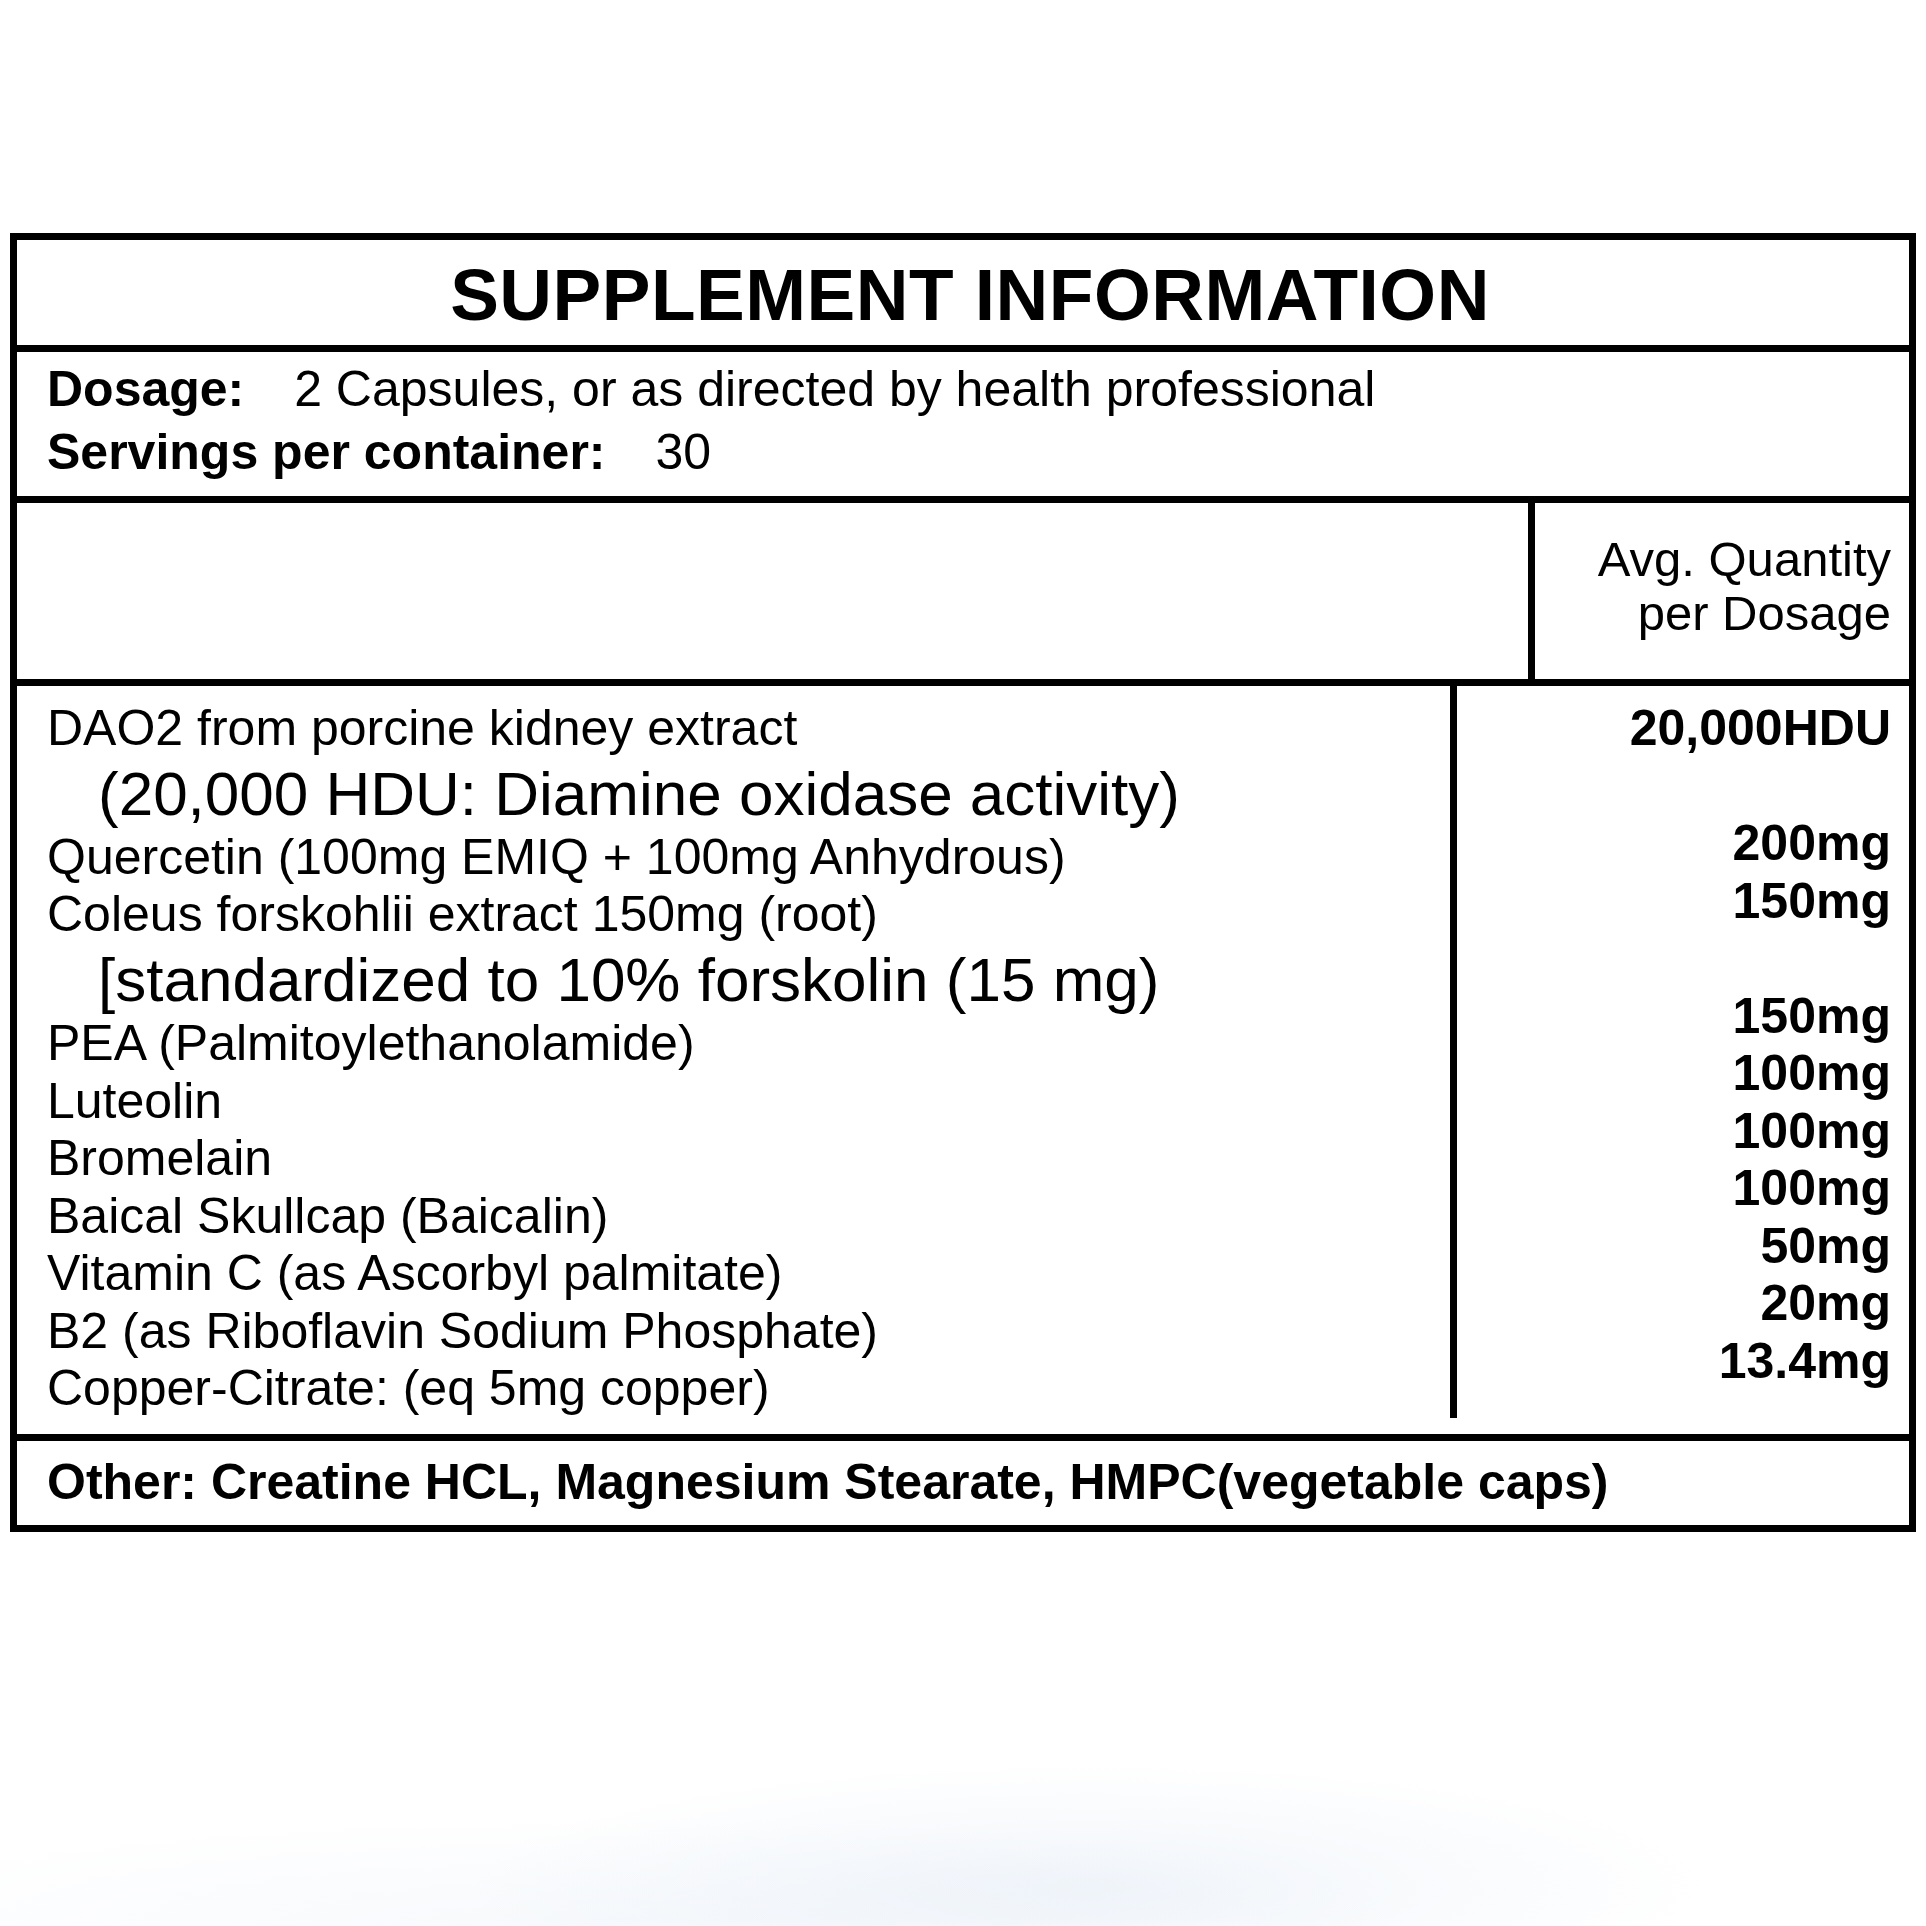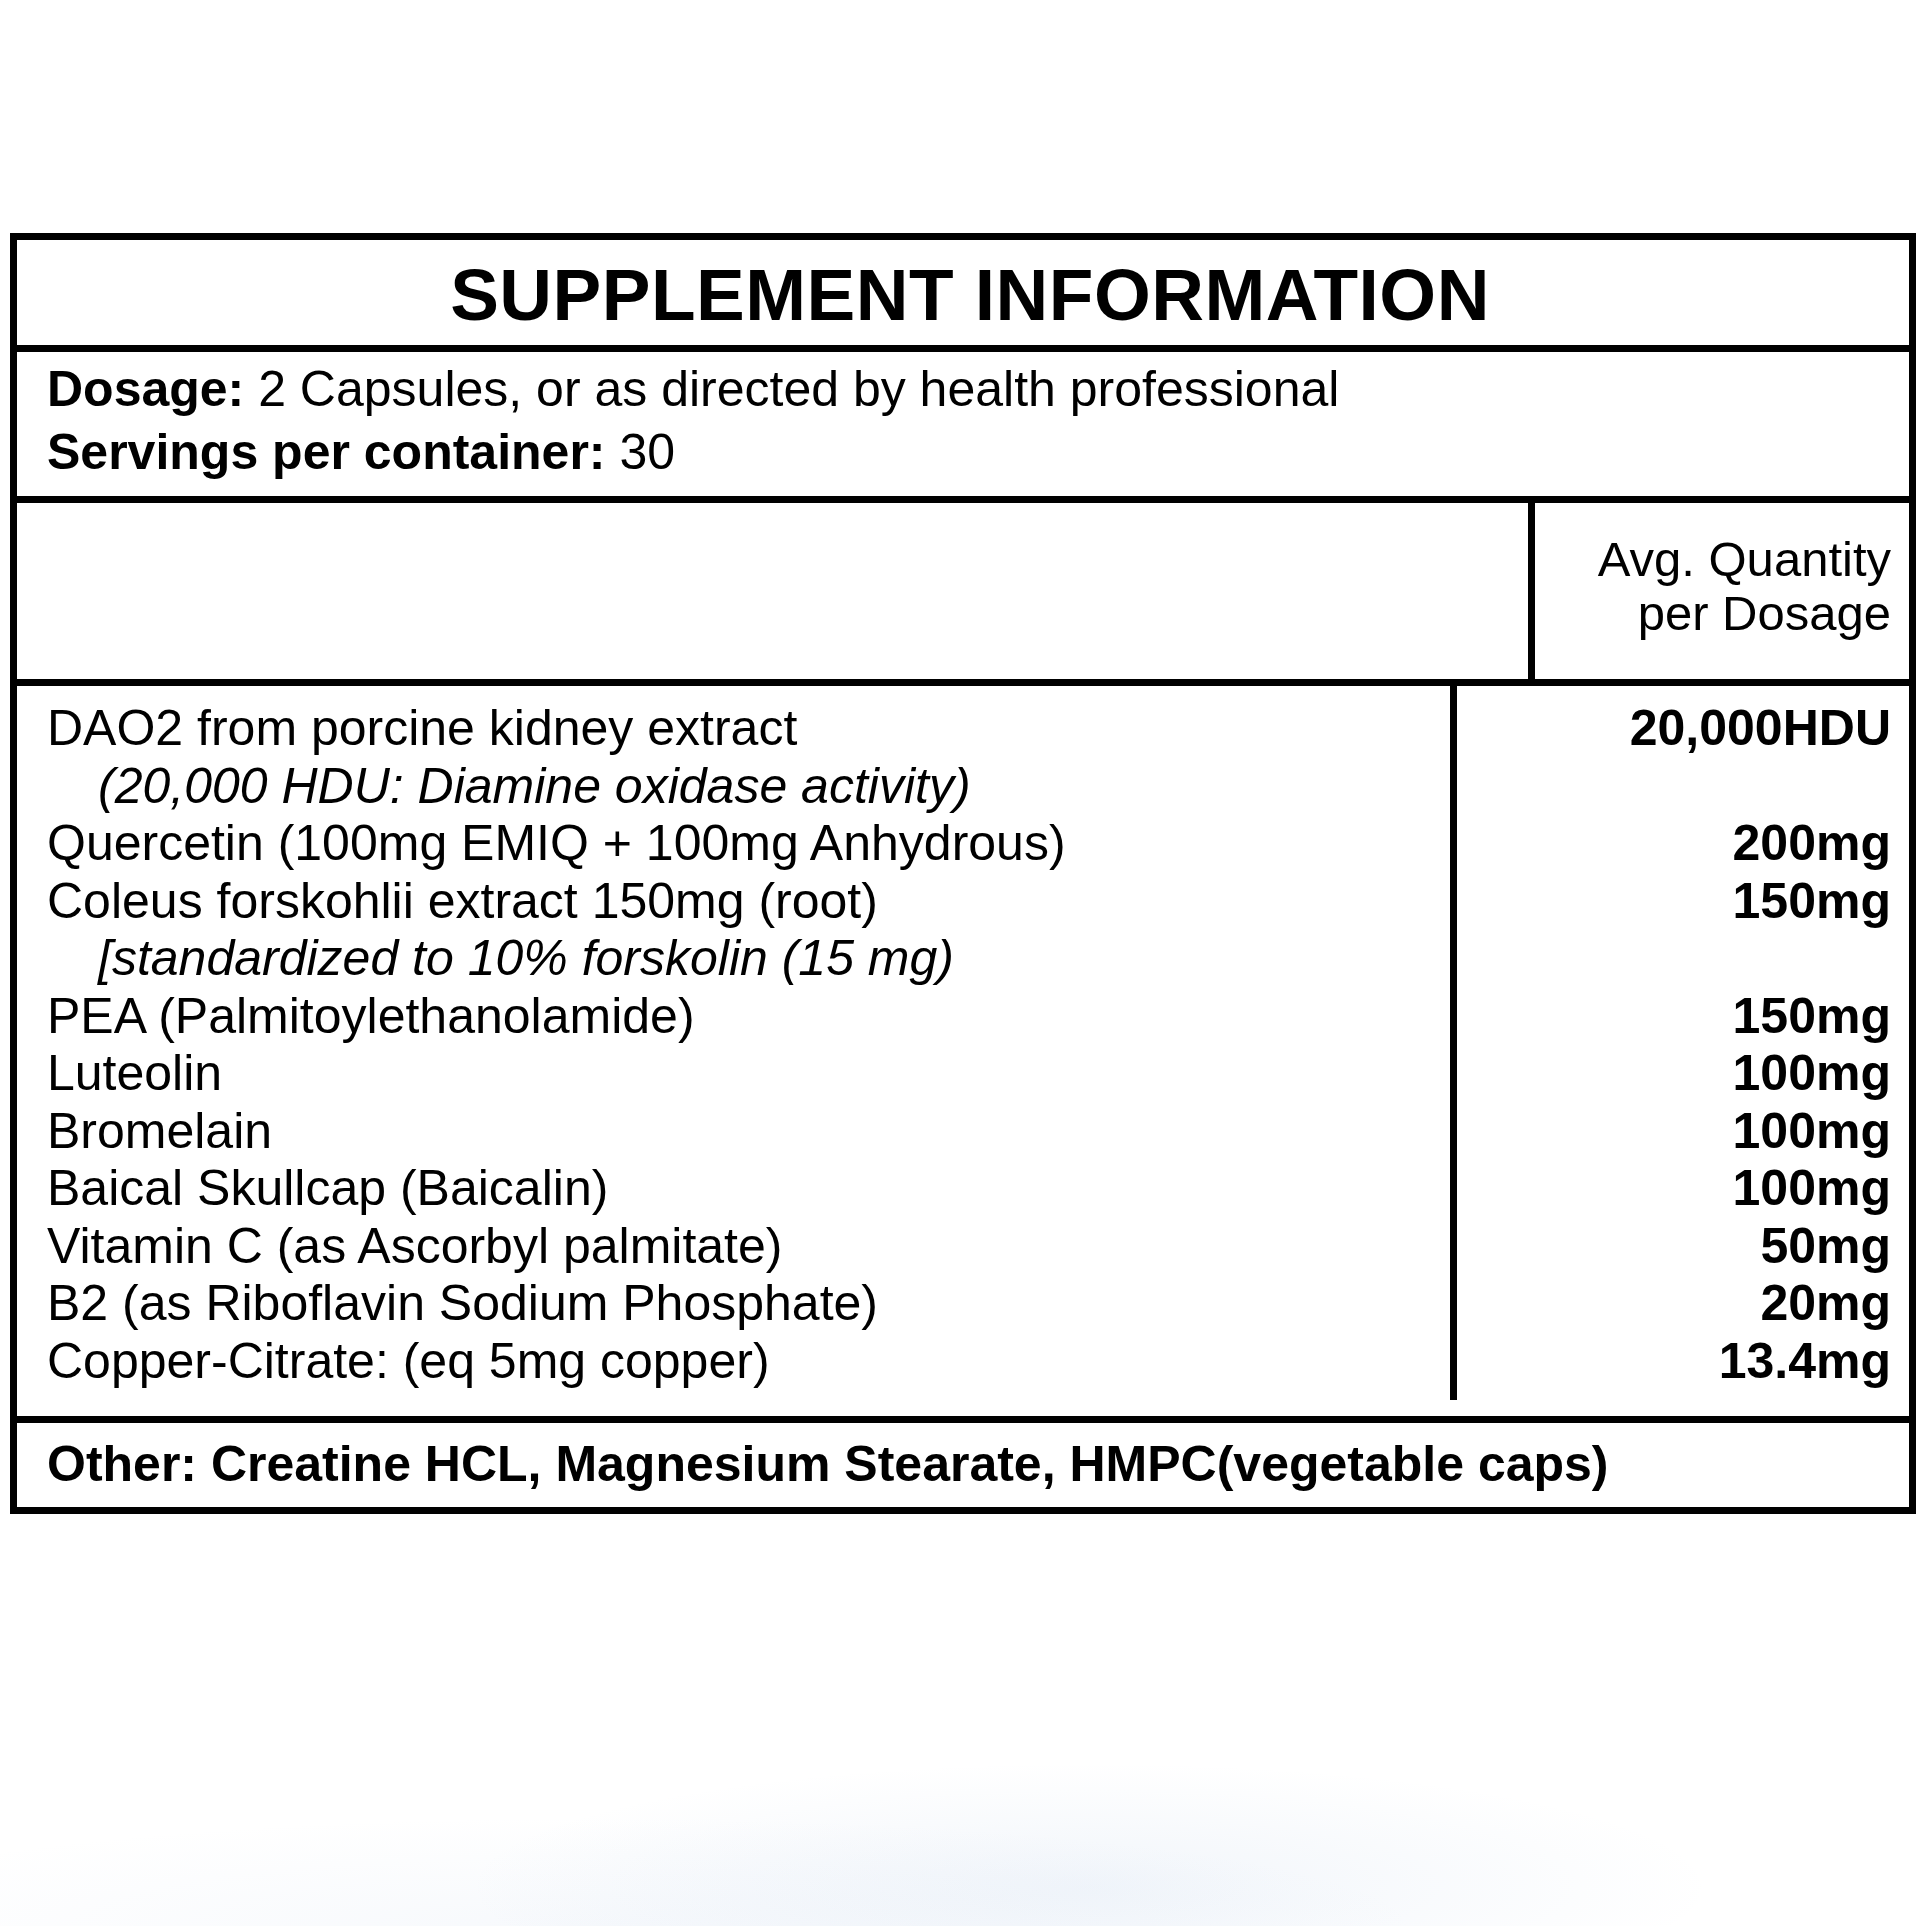--- a/index.html
+++ b/index.html
@@ -55,20 +55,21 @@
   .dosage-line {
     font-size: 50px;
     line-height: 1.26;
     white-space: nowrap;
   }
   .dosage-line b {
     font-weight: bold;
   }
   .dosage-line span.val {
     font-weight: normal;
+    margin-left: 36px;
   }
 
   
   .table-head {
     display: flex;
     border-top: 7px solid #000000;
     height: 176px;
     justify-content: space-between;
   }
   .table-head .left {
@@ -100,25 +101,24 @@
     text-align: right;
   }
 
   .ing-name {
     font-size: 50px;
     line-height: 1.15;
     padding-left: 30px;
     white-space: nowrap;
   }
   .ing-sub {
-    font-size: 50px;
+    font-size: 62px;
     line-height: 1.15;
     padding-left: 81px;
     white-space: nowrap;
-    font-style: italic;
   }
   .amt {
     font-size: 50px;
     line-height: 1.15;
     font-weight: bold;
     white-space: nowrap;
   }
   .amt.blank {
     color: transparent;
   }

